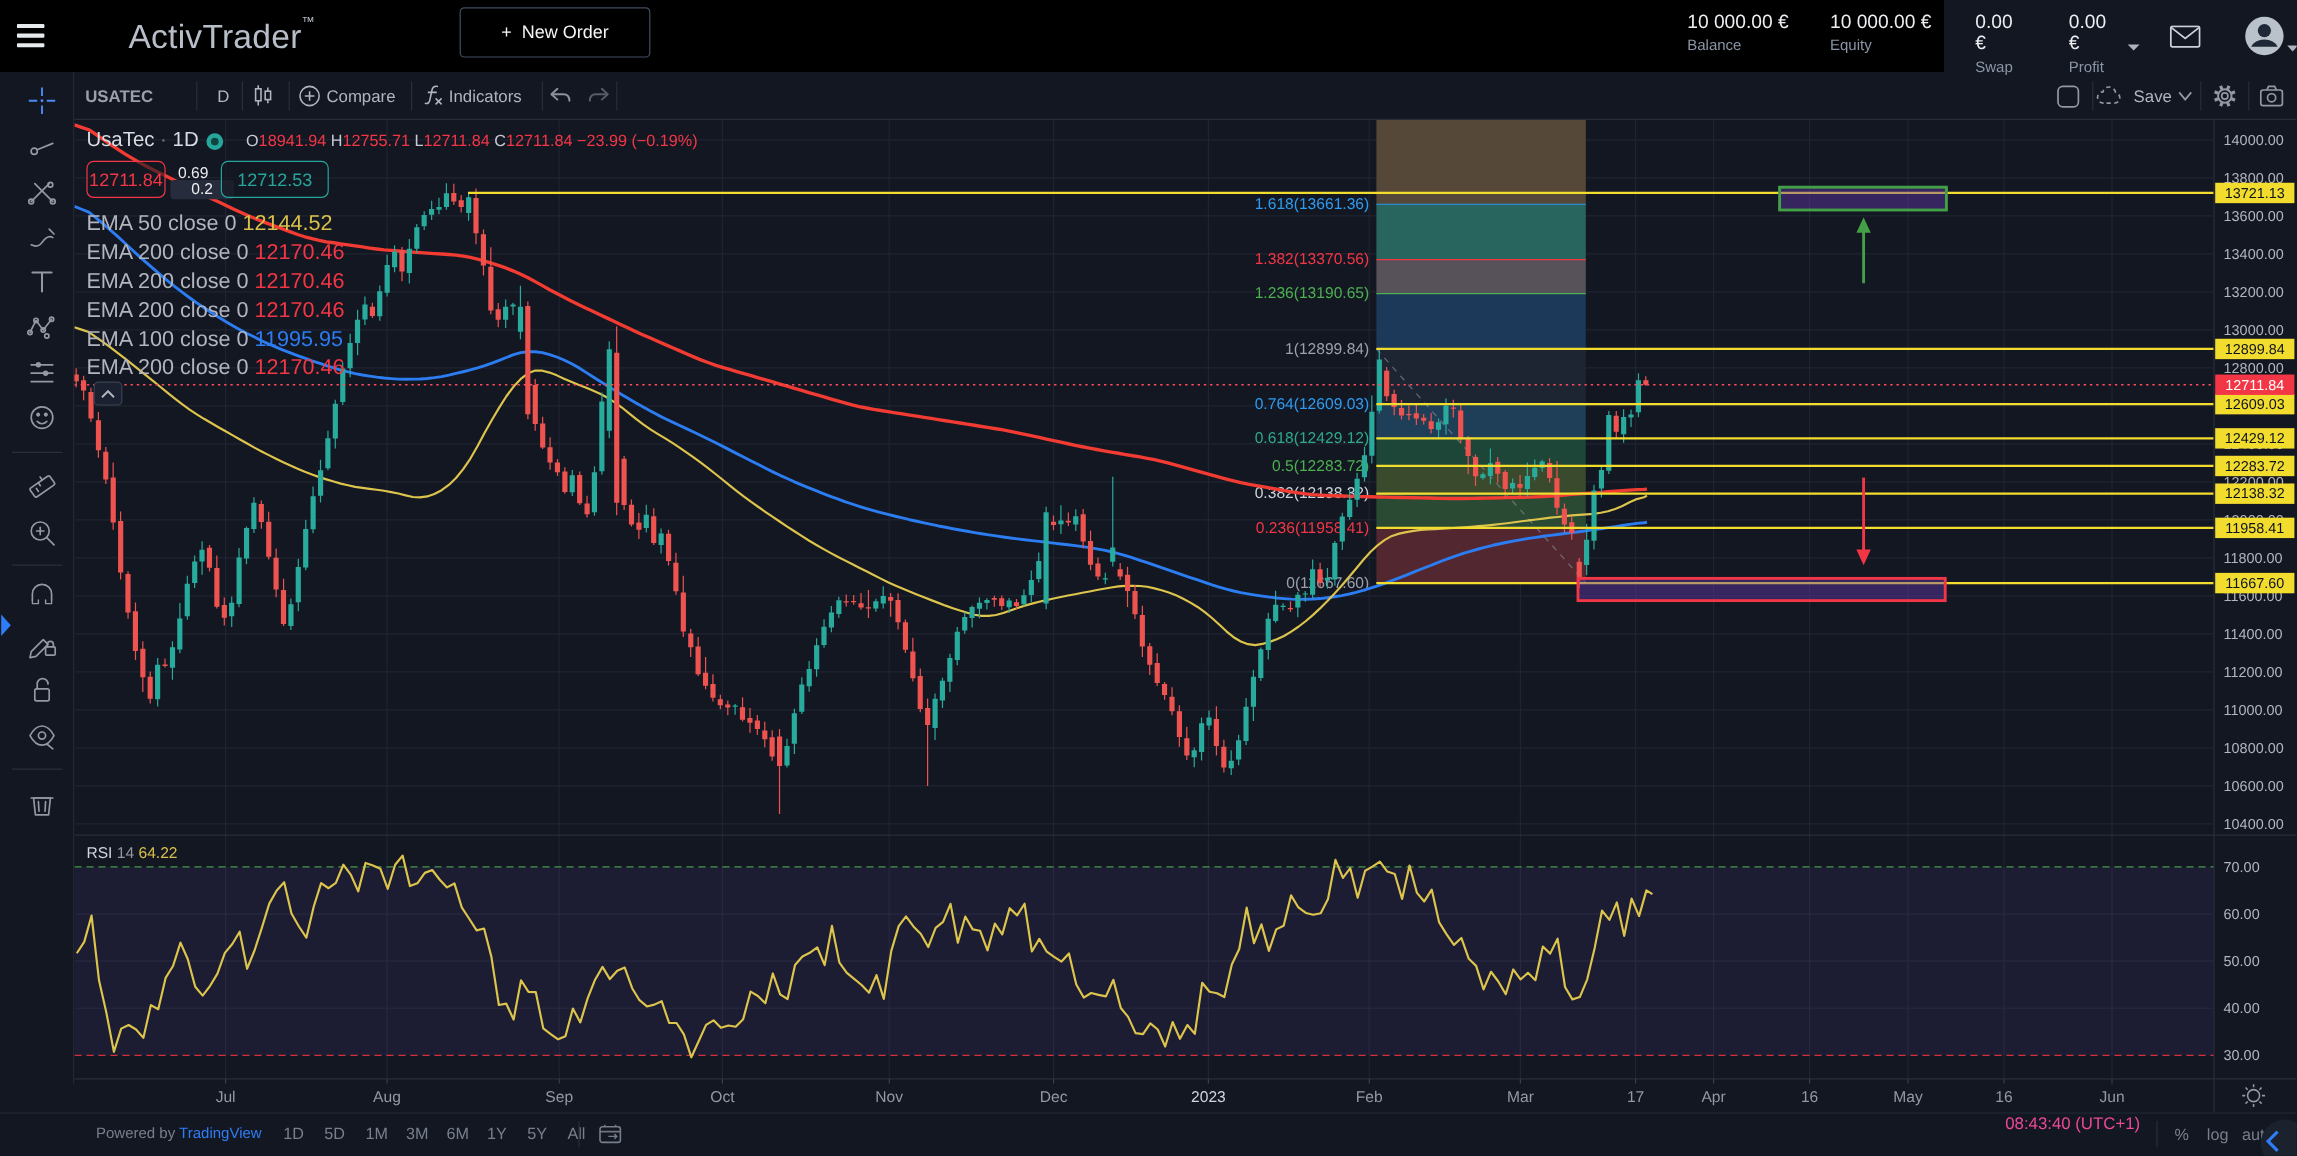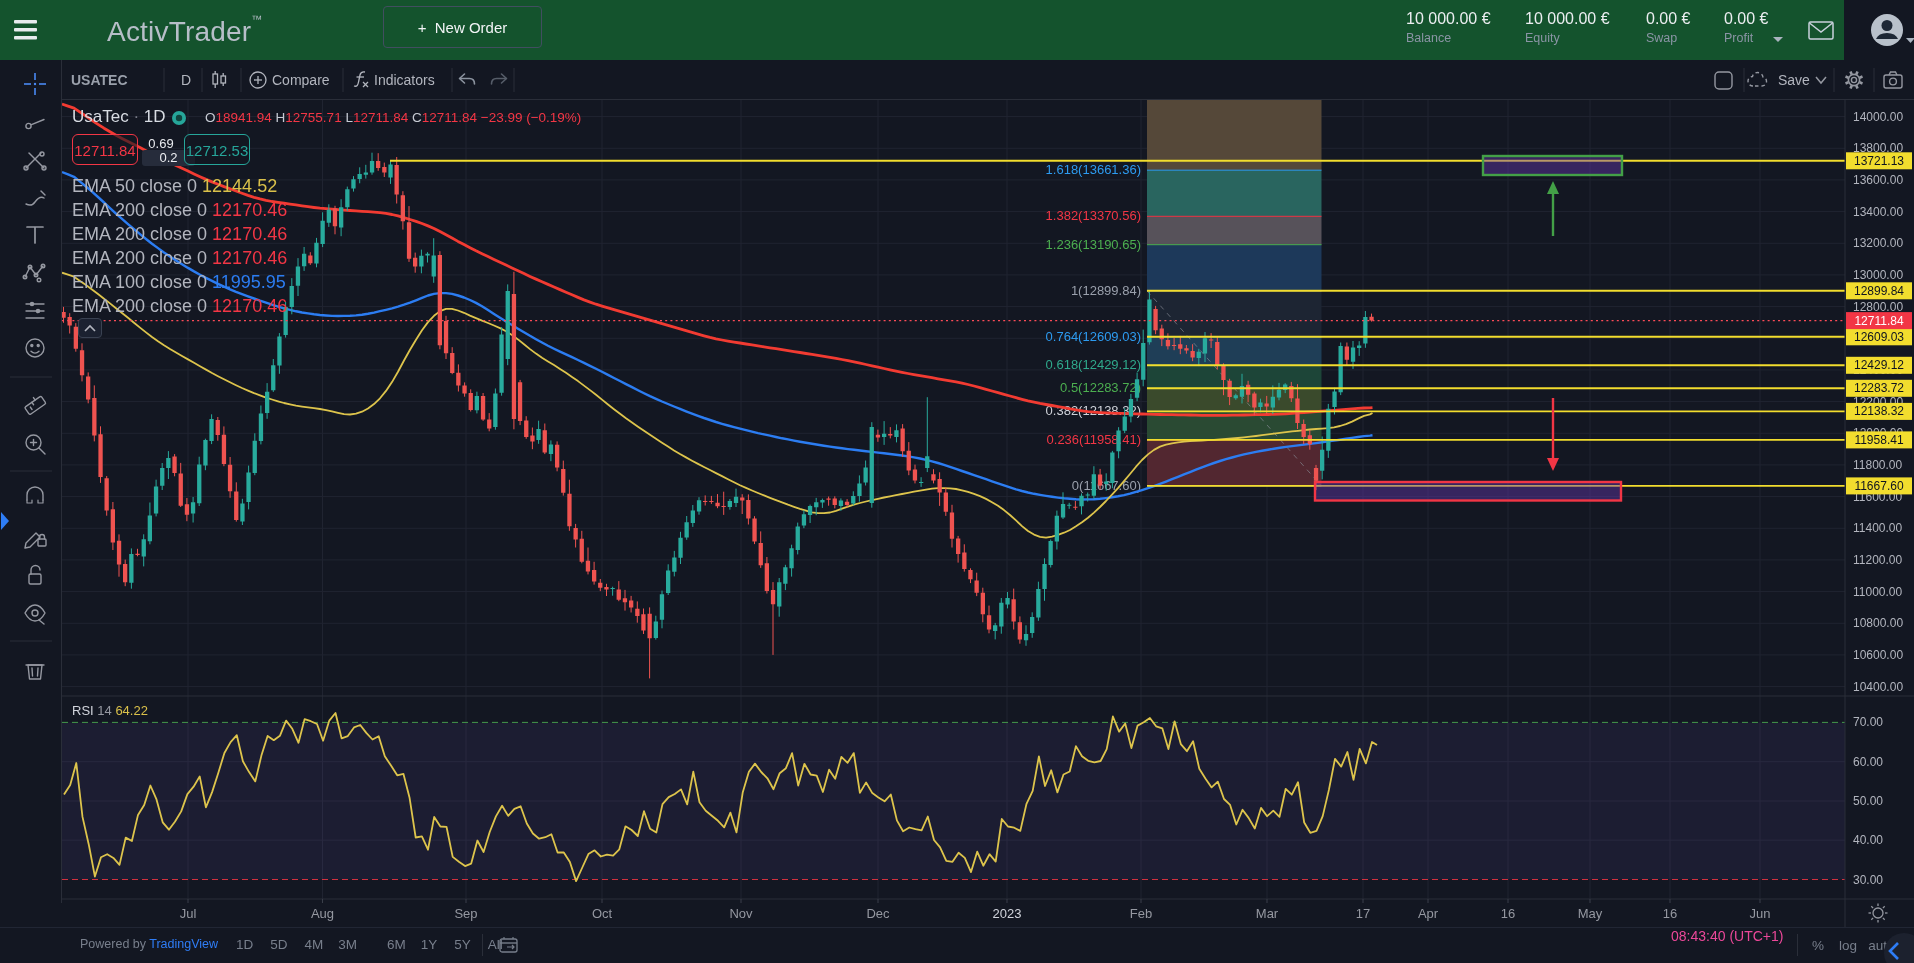--- a/index.html
+++ b/index.html
@@ -1,17 +1,17 @@
 <!DOCTYPE html>
 <html><head><meta charset="utf-8"><style>
 *{margin:0;padding:0;box-sizing:border-box}
 body{width:1914px;height:963px;background:#131722;font-family:"Liberation Sans",sans-serif;overflow:hidden;position:relative}
 </style></head><body>
 
-<div style="position:absolute;left:0;top:0;width:1844px;height:60px;background:#14532d">
+<div style="position:absolute;left:0;top:0;width:1620px;height:60px;background:#000000">
  <svg style="position:absolute;left:14px;top:20px" width="24" height="20">
       <g fill="#e8ebee">
         <rect y="0" width="23" height="3.4" rx="1"></rect>
         <rect y="8" width="23" height="3.4" rx="1"></rect>
         <rect y="16" width="23" height="3.4" rx="1"></rect>
       </g>
     </svg>
  <div style="position:absolute;left:107px;top:13px;font-size:28px;font-weight:300;color:#b7bec8;letter-spacing:0.2px">ActivTrader<span style="font-size:11px;vertical-align:18px">™</span></div>
  <div style="position:absolute;left:383px;top:6px;width:159px;height:42px;border:1px solid #414e60;border-radius:4px;color:#f2f4f6;font-size:15px;line-height:42px;text-align:center">+&nbsp;&nbsp;New Order</div>
  <div style="position:absolute;left:1406px;top:10px;color:#eceef1;font-size:16px">10 000.00 €<br><span style="font-size:12.5px;color:#8b95a5;line-height:20px">Balance</span></div>
@@ -383,38 +383,38 @@
 
 <div style="position:absolute;left:72px;top:107px;font-size:17px;color:#d8dce3">UsaTec<span style="color:#787b86"> · </span>1D</div>
 <svg style="position:absolute;left:171px;top:110px" width="16" height="16">
     <circle cx="8" cy="8" r="7" fill="#26a69a"></circle>
     <circle cx="8" cy="8" r="3.2" fill="#10453f"></circle>
   </svg>
 <div style="position:absolute;left:205px;top:110px;font-size:13.5px;color:#c7cbd4">O<span style="color:#f23645">18941.94 </span>H<span style="color:#f23645">12755.71 </span>L<span style="color:#f23645">12711.84 </span>C<span style="color:#f23645">12711.84 </span><span style="color:#f23645">−23.99 (−0.19%)</span></div>
 <div style="position:absolute;left:72px;top:134px;width:66px;height:31px;border:1px solid #f23645;border-radius:6px;background:rgba(19,23,34,0.6);color:#f23645;font-size:15px;line-height:31px;text-align:center">12711.84</div>
 <div style="position:absolute;left:140px;top:136px;width:42px;text-align:center;color:#e8eaee;font-size:13px">0.69</div>
 <div style="position:absolute;left:142px;top:150px;width:53px;height:16px;background:#262c3b;border-radius:3px;color:#eceef2;font-size:13px;text-align:center;line-height:16px">0.2</div>
-<div style="position:absolute;left:184px;top:134px;width:66px;height:31px;border:1px solid #26a69a;border-radius:6px;background:rgba(19,23,34,0.6);color:#26a69a;font-size:15px;line-height:31px;text-align:center">12712.53</div>
+<div style="position:absolute;left:184px;top:134px;width:90px;height:31px;border:1px solid #26a69a;border-radius:6px;background:rgba(19,23,34,0.6);color:#26a69a;font-size:15px;line-height:31px;text-align:center">12712.53</div>
 <div style="position:absolute;left:72px;top:174px;font-size:18px;color:#b2b5be;line-height:24px">
 EMA 50 close 0 <span style="color:#d9c04a">12144.52</span><br>
 EMA 200 close 0 <span style="color:#f23645">12170.46</span><br>
 EMA 200 close 0 <span style="color:#f23645">12170.46</span><br>
 EMA 200 close 0 <span style="color:#f23645">12170.46</span><br>
 EMA 100 close 0 <span style="color:#2c7df2">11995.95</span><br>
 EMA 200 close 0 <span style="color:#f23645">12170.46</span></div>
 <div style="position:absolute;left:78px;top:318px;width:24px;height:20px;border:1px solid #3a4252;border-radius:4px;background:#1b2130"></div>
 <svg style="position:absolute;left:84px;top:324px" width="12" height="8">
     <path d="M1 7l5 -5l5 5" stroke="#b2b5be" fill="none" stroke-width="1.6"></path>
   </svg>
 <div style="position:absolute;left:72px;top:703px;font-size:13px;color:#d1d4dc">RSI <span style="color:#9598a1">14</span> <span style="color:#d9c04a">64.22</span></div>
 
 <div style="position:absolute;left:0;top:927px;width:1914px;height:32px;background:#131722;border-top:1px solid #212634">
  <div style="position:absolute;left:80px;top:9px;font-size:12.5px;color:#787f8c">Powered by <span style="color:#2f7df6">TradingView</span></div>
  <div style="position:absolute;left:236px;top:9px;font-size:13.5px;color:#787f8c;letter-spacing:0">
-  <span style="margin-right:17px">1D</span><span style="margin-right:17px">5D</span><span style="margin-right:15px">4M</span><span style="margin-right:30px">3M</span><span style="margin-right:15px">6M</span><span style="margin-right:17px">1Y</span><span style="margin-right:17px">5Y</span><span>All</span>
+  <span style="margin-right:17px">1D</span><span style="margin-right:17px">5D</span><span style="margin-right:15px">1M</span><span style="margin-right:15px">3M</span><span style="margin-right:15px">6M</span><span style="margin-right:17px">1Y</span><span style="margin-right:17px">5Y</span><span>All</span>
  </div>
  <div style="position:absolute;left:482px;top:6px;width:1px;height:22px;background:#2a2e39"></div>
  <svg style="position:absolute;left:499px;top:9px" width="20" height="17" stroke="#787f8c" fill="none" stroke-width="1.3">
       <rect x="1" y="2" width="17" height="13" rx="2"></rect>
       <path d="M5 2v-2M14 2v-2M1 6h17" opacity="0.9"></path>
       <path d="M8 10h7M13 8l2 2l-2 2" stroke-width="1.2"></path>
     </svg>
  <div style="position:absolute;left:1671px;top:0;font-size:14px;color:#ec4899">08:43:40 (UTC+1)</div>
  <div style="position:absolute;left:1797px;top:6px;width:1px;height:22px;background:#2a2e39"></div>
  <div style="position:absolute;left:1812px;top:10px;font-size:13.5px;color:#787f8c">%&nbsp;&nbsp;&nbsp;&nbsp;log&nbsp;&nbsp;&nbsp;aut</div>

